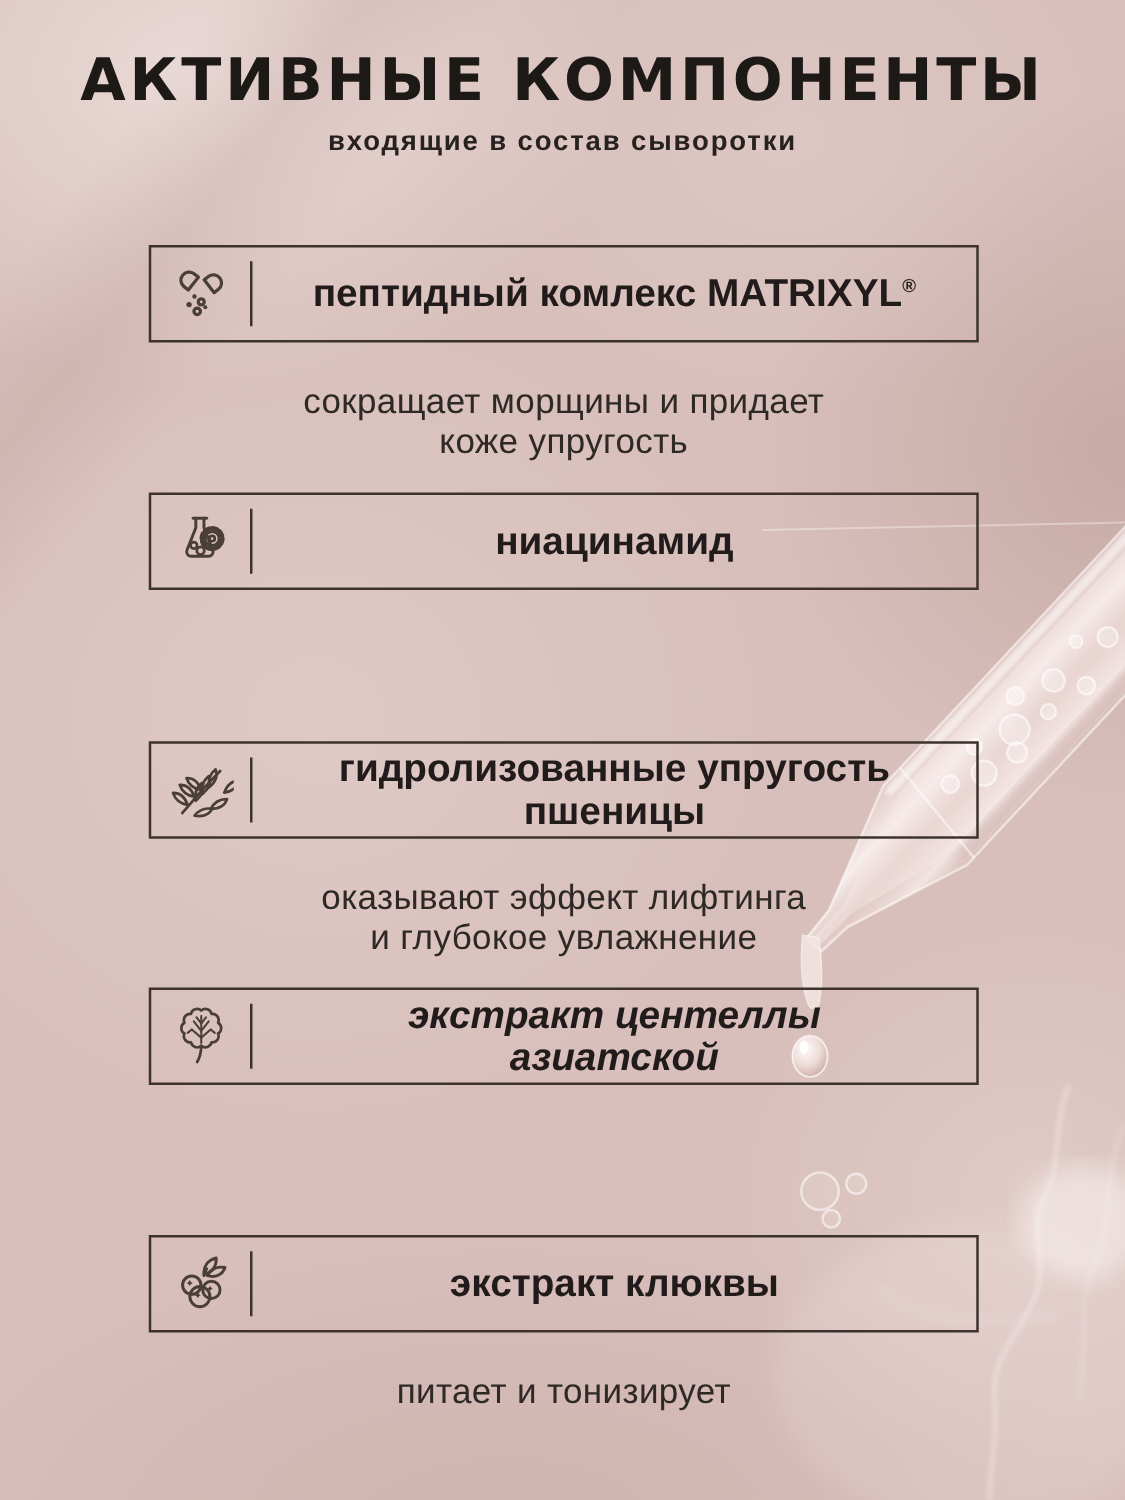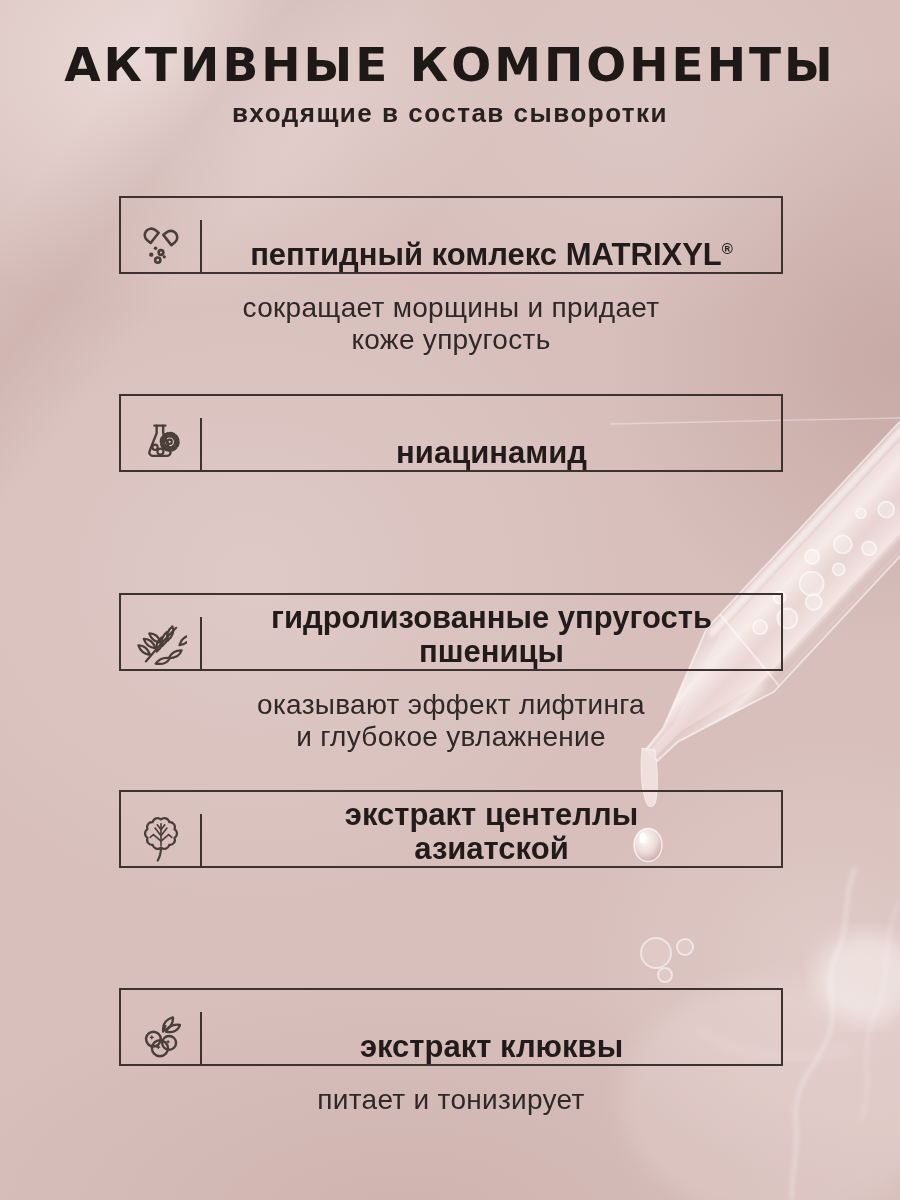--- a/index.html
+++ b/index.html
@@ -30,45 +30,45 @@
 
   .title{
     position:absolute;top:40px;left:0;width:900px;margin:0;
     text-align:center;color:#1d1917;
     font-family:"DejaVu Sans","Liberation Sans",sans-serif;
     font-weight:700;font-size:47px;line-height:50px;letter-spacing:3px;
   }
   .subtitle{
     position:absolute;top:98px;left:0;width:900px;margin:0;
     text-align:center;color:#272120;
-    font-weight:700;font-size:26px;line-height:30px;letter-spacing:1.5px;
+    font-weight:700;font-size:22px;line-height:30px;letter-spacing:1.5px;
   }
 
   .row{position:absolute;left:119px;width:664px;}
-  .row1{top:196px;} .row2{top:394px;} .row3{top:593px;} .row4{top:790px;} .row5{top:988px;}
+  .row1{top:196px;} .row2{top:394px;} .row3{top:593px;} .row4{top:790px;font-style:italic;} .row5{top:988px;}
 
   .ibox{
     box-sizing:border-box;width:664px;height:78px;
-    border:2px solid #3c332f;display:flex;align-items:flex-end;
+    border:2px solid #3c332f;display:flex;align-items:center;
   }
   .icell{
     box-sizing:border-box;width:81px;flex:0 0 81px;
     border-right:2px solid #3c332f;
     display:flex;align-items:center;justify-content:center;
   }
   .icell svg{display:block;}
   .ncell{
     flex:1;display:flex;align-items:center;justify-content:center;
     padding:0 14px;
   }
   .nwrap{text-align:center;color:#211c1b;font-weight:700;font-size:31px;line-height:34px;}
   .iname{white-space:pre-line;}
   .mark{font-size:15px;font-weight:700;vertical-align:super;line-height:0;}
   .idesc{
-    margin-top:18px;text-align:center;color:#2e2927;
+    margin-top:31px;text-align:center;color:#2e2927;
     font-size:28px;line-height:32px;white-space:pre-line;letter-spacing:0.3px;
   }
 </style>
 </head>
 <body>
 
 <div class="page">
 
   <svg class="bg-art" width="900" height="1200" viewBox="0 0 900 1200">
     <defs>

